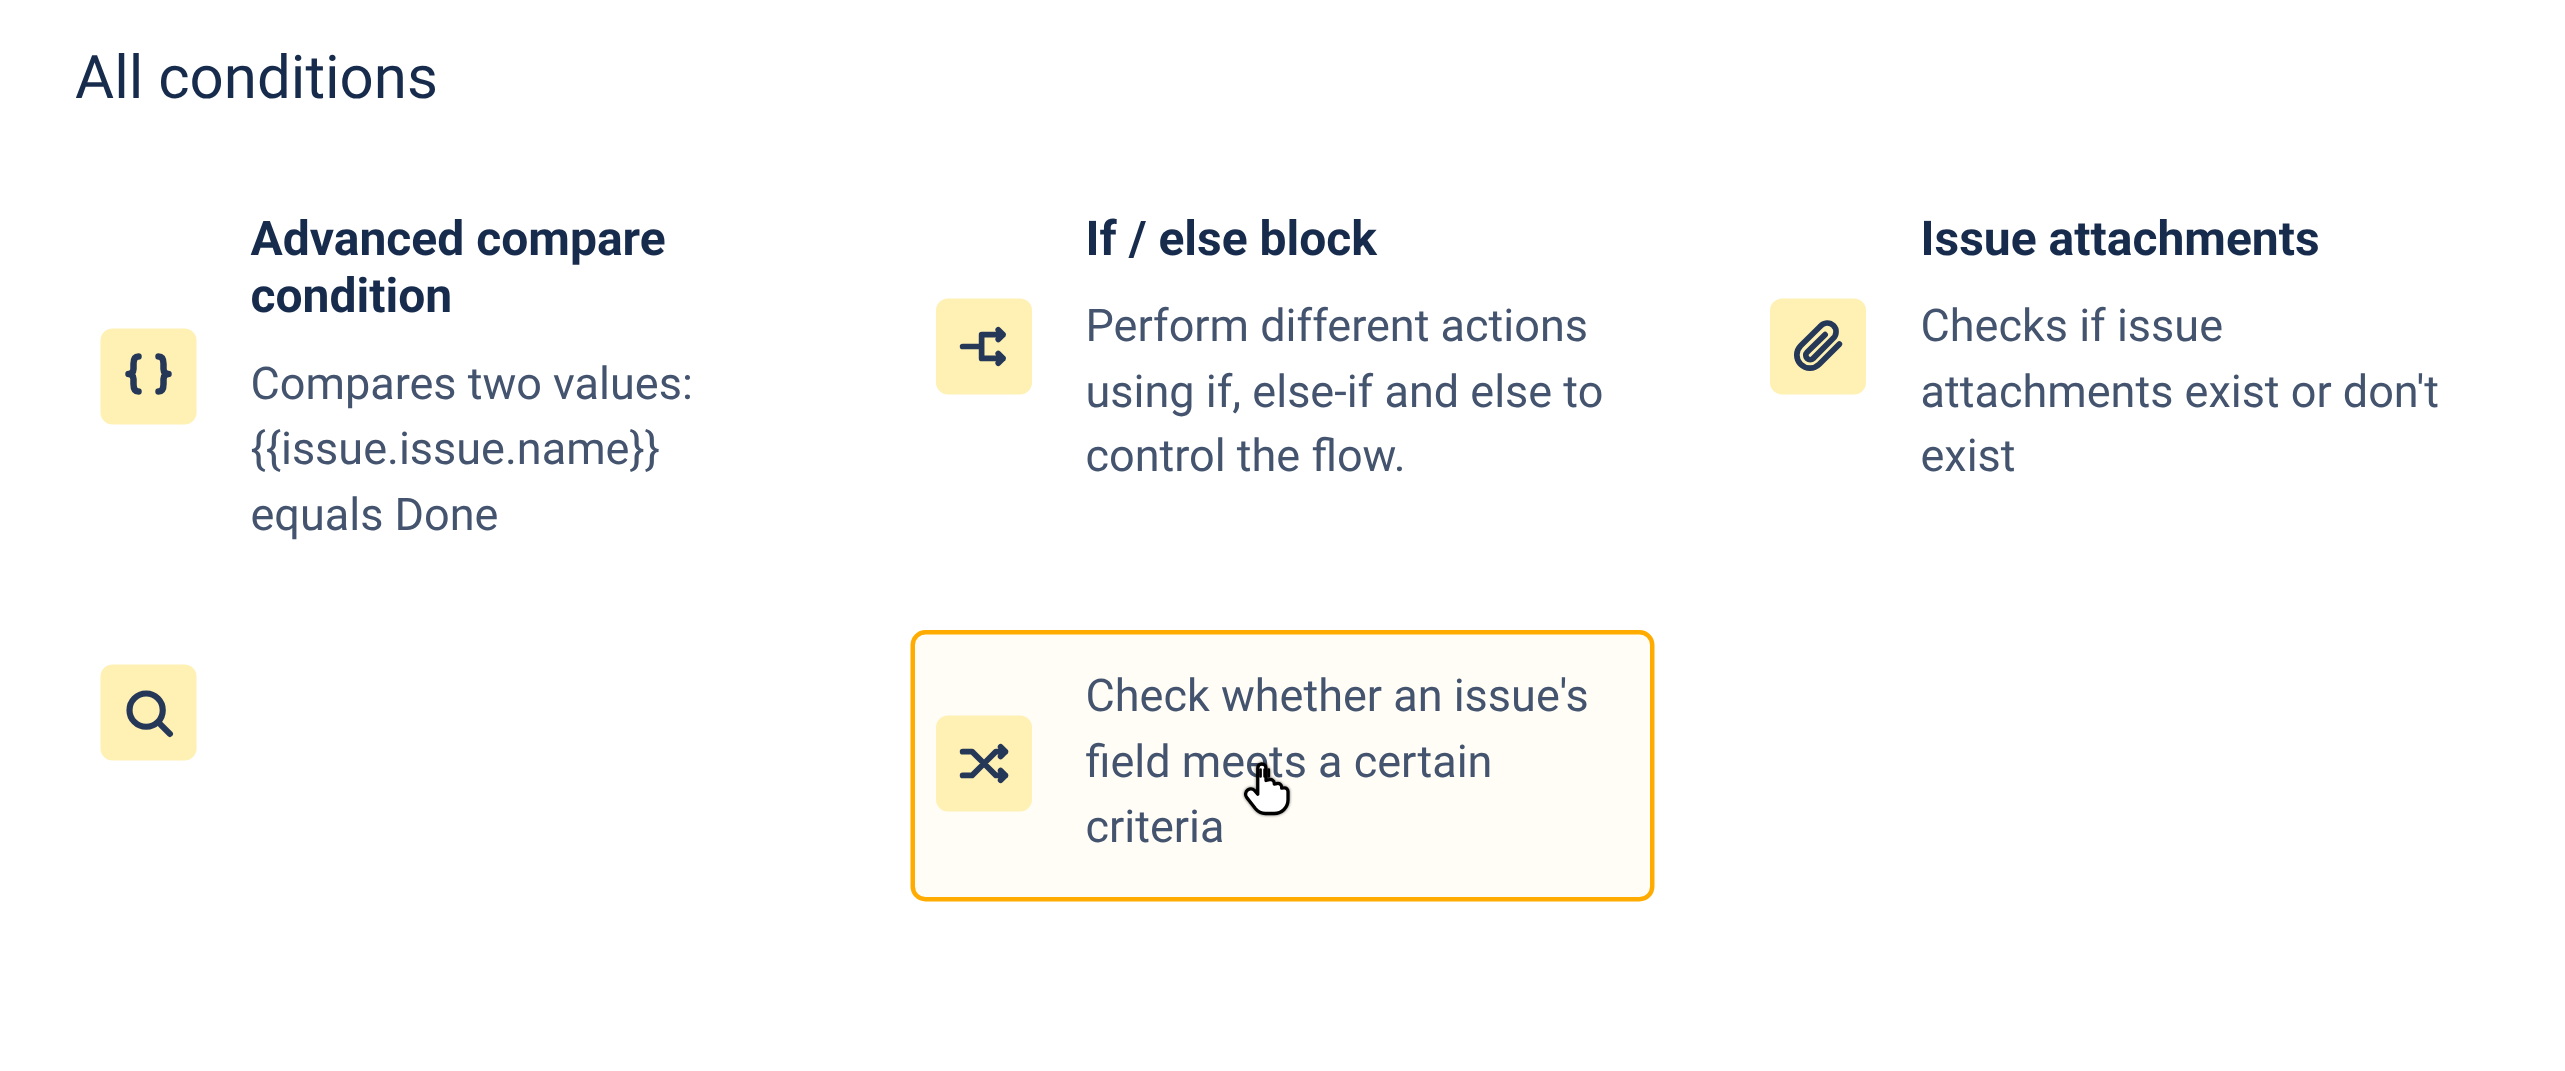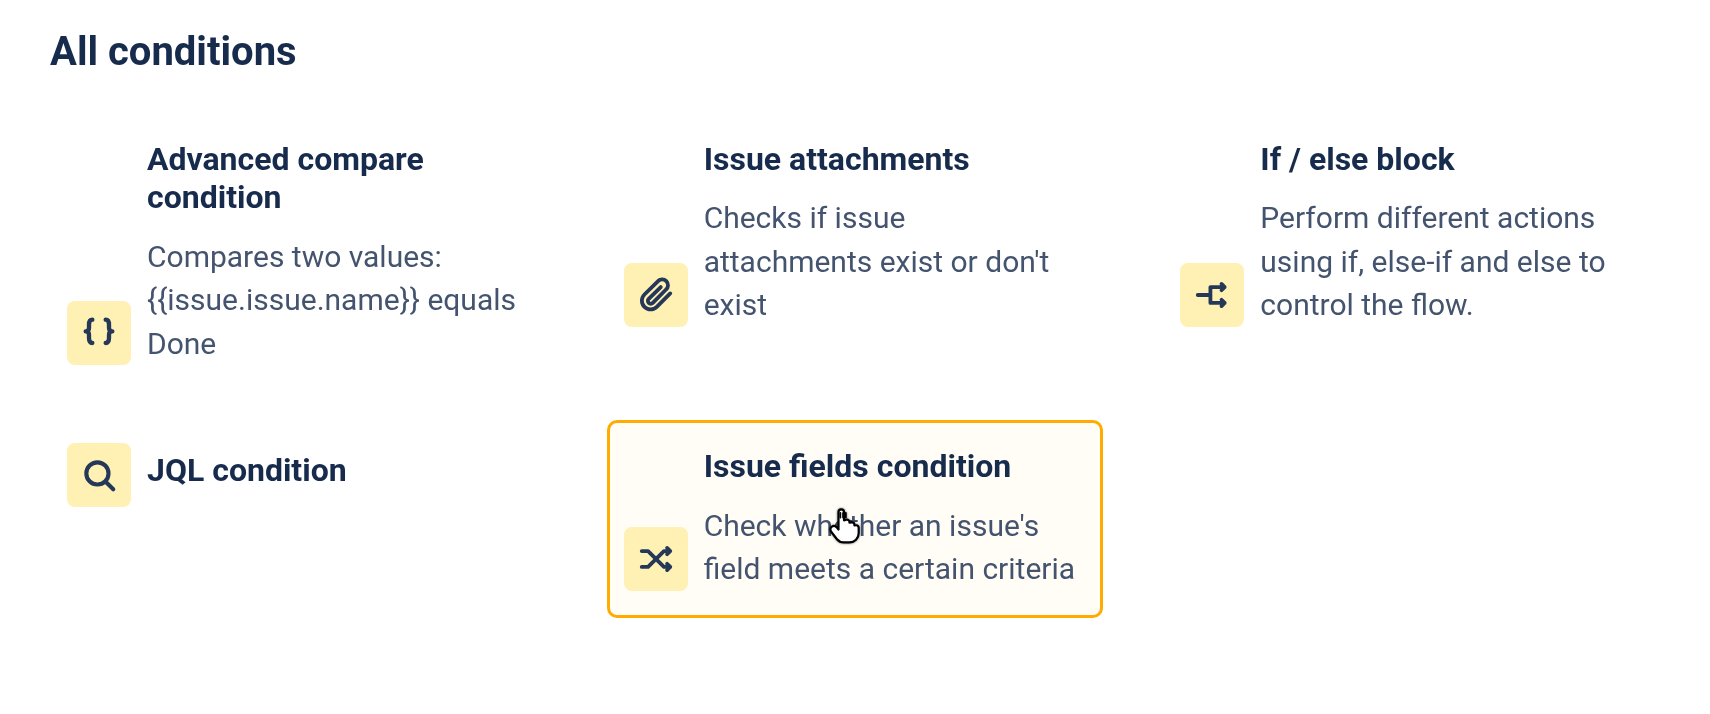--- a/index.html
+++ b/index.html
@@ -11,35 +11,35 @@
     color: #172B4D;
     width: 1710px;
     height: 714px;
     overflow: hidden;
   }
   .page {
     padding: 28px 50px 0 50px;
   }
   .heading {
     font-size: 40px;
-    font-weight: 700;
+    font-weight: 400;
     color: #172B4D;
     margin: 0 0 38px 0;
   }
   .grid {
     display: grid;
     grid-template-columns: 1fr 1fr 1fr;
     column-gap: 60px;
     row-gap: 28px;
     align-items: start;
   }
   .card {
     display: flex;
-    align-items: flex-end;
-    gap: 16px;
+    align-items: center;
+    gap: 36px;
     padding: 20px 20px 24px 14px;
     border-radius: 10px;
     border: 3px solid transparent;
     cursor: pointer;
     position: relative;
   }
   .card.selected {
     border-color: #FFAB00;
     background: #FFFDF6;
   }
@@ -91,59 +91,54 @@
           </svg>
         </div>
         <div class="card-body">
           <div class="card-title">Advanced compare condition</div>
           <div class="card-desc">Compares two values: {{issue.issue.name}} equals Done</div>
         </div>
       </div>
       <div class="card">
         <div class="icon-box">
           <svg width="38" height="38" viewBox="0 0 24 24" fill="none">
+            <path d="M3 12h8M11 12V7h6M11 12v5h6M17 7l3 0M17 17l3 0M20 7l-2-2m2 2l-2 2M20 17l-2-2m2 2l-2 2" stroke="#253858" stroke-width="2.4" stroke-linecap="round" stroke-linejoin="round"></path>
+          </svg>
+        </div>
+        <div class="card-body">
+          <div class="card-title">If / else block</div>
+          <div class="card-desc">Perform different actions using if, else-if and else to control the flow.</div>
+        </div>
+      </div>
+      <div class="card">
+        <div class="icon-box">
+          <svg width="38" height="38" viewBox="0 0 24 24" fill="none">
             <path d="M21 11l-8.5 8.5a5.5 5.5 0 01-7.8-7.8L13 3.5a3.7 3.7 0 115.2 5.2L10 17a1.8 1.8 0 11-2.6-2.6L15 7" stroke="#253858" stroke-width="2.4" stroke-linecap="round" stroke-linejoin="round"></path>
           </svg>
         </div>
         <div class="card-body">
           <div class="card-title">Issue attachments</div>
           <div class="card-desc">Checks if issue attachments exist or don't exist</div>
         </div>
       </div>
       <div class="card">
         <div class="icon-box">
           <svg width="38" height="38" viewBox="0 0 24 24" fill="none">
-            <path d="M3 12h8M11 12V7h6M11 12v5h6M17 7l3 0M17 17l3 0M20 7l-2-2m2 2l-2 2M20 17l-2-2m2 2l-2 2" stroke="#253858" stroke-width="2.4" stroke-linecap="round" stroke-linejoin="round"></path>
-          </svg>
-        </div>
-        <div class="card-body">
-          <div class="card-title">If / else block</div>
-          <div class="card-desc">Perform different actions using if, else-if and else to control the flow.</div>
-        </div>
-      </div>
-      <div class="card">
-        <div class="icon-box">
-          <svg width="38" height="38" viewBox="0 0 24 24" fill="none">
             <circle cx="11" cy="11" r="7" stroke="#253858" stroke-width="2.6"></circle>
             <path d="M21 21l-4.3-4.3" stroke="#253858" stroke-width="2.6" stroke-linecap="round"></path>
           </svg>
-        </div>
-        <div class="card-body">
-          <div class="card-title">JQL condition</div>
-          <div class="card-desc"></div>
         </div>
       </div>
       <div class="card selected">
         <div class="icon-box">
           <svg width="38" height="38" viewBox="0 0 24 24" fill="none">
             <path d="M3 7h4l10 10h4M3 17h4l10-10h4M21 7l-2-2m2 2l-2 2M21 17l-2-2m2 2l-2 2" stroke="#253858" stroke-width="2.4" stroke-linecap="round" stroke-linejoin="round"></path>
           </svg>
         </div>
         <div class="card-body">
-          <div class="card-title">Issue fields condition</div>
           <div class="card-desc">Check whether an issue's field meets a certain criteria</div>
         </div>
       </div>
     </div>
 </div>
 
 <svg class="cursor-overlay" width="44" height="44" viewBox="0 0 24 24">
   <path d="M9 11V5.5a1.5 1.5 0 0 1 3 0V10l1.2-.3a1.4 1.4 0 0 1 1.8 1.3v.3l1-.2a1.4 1.4 0 0 1 1.7 1.4v.3l.8-.1a1.3 1.3 0 0 1 1.5 1.3V17c0 2.8-2.2 5-5 5h-3.2c-1.4 0-2.7-.6-3.6-1.7L5 16.2c-.7-.9-.5-2.2.4-2.8.8-.5 1.8-.4 2.5.3L9 15V11z" fill="#fff" stroke="#000" stroke-width="1.2" stroke-linejoin="round"></path>
   <path d="M10 6v2.5M11.5 6v2.5M13 6v2.5" stroke="#000" stroke-width="1" stroke-linecap="round"></path>
 </svg>

